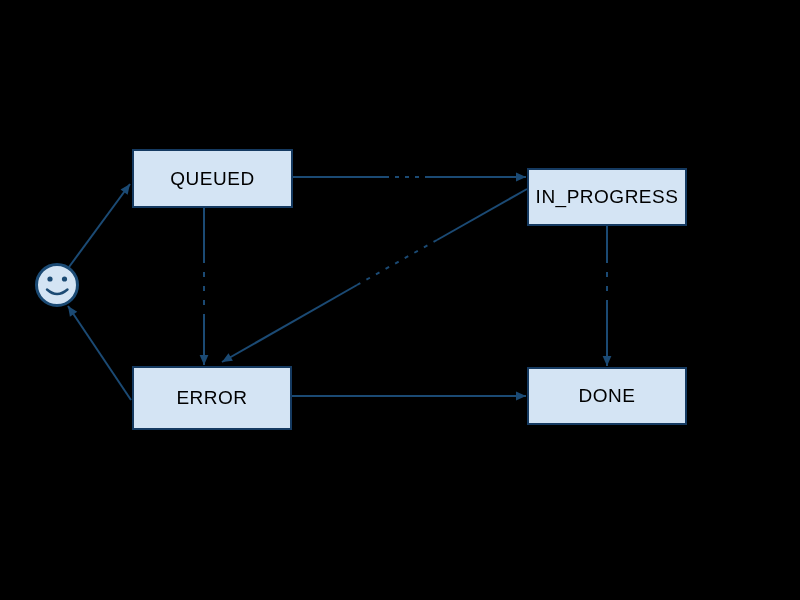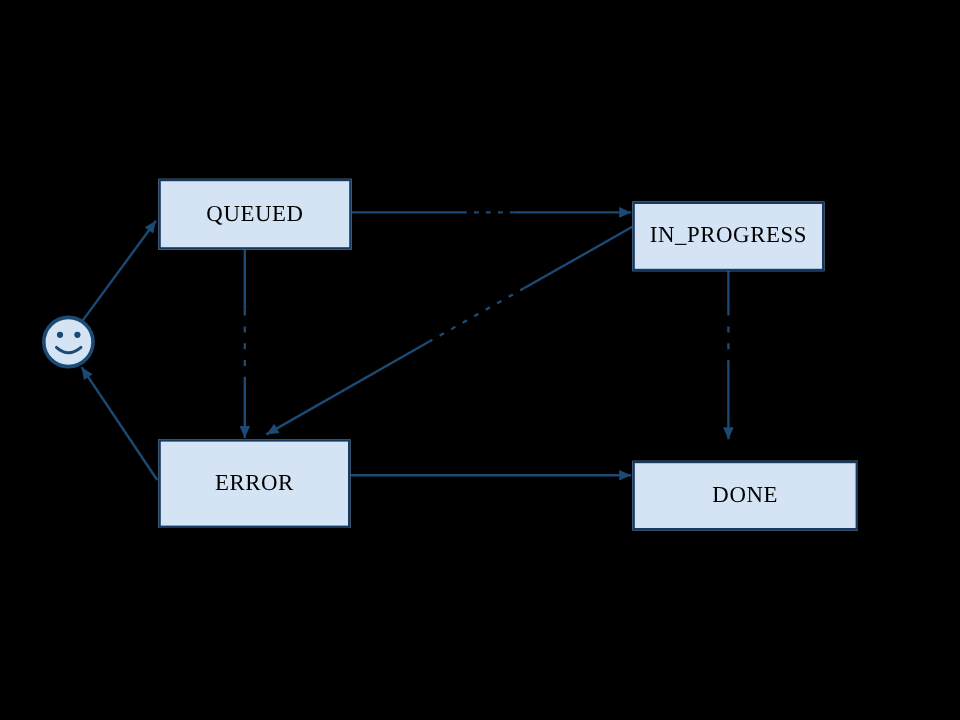--- a/index.html
+++ b/index.html
@@ -8,21 +8,21 @@
     --node-border:#153a61;
     --edge-color:#1b4a74;
     --node-text-color:#000000;
   }
   html,body{margin:0;padding:0;background:var(--background);}
   .canvas{
     position:relative;
     width:800px;height:600px;
     background:var(--background);
     overflow:hidden;
-    font-family:Liberation Serif, serif;
+    font-family:Liberation Sans, sans-serif;
   }
   .canvas svg{position:absolute;left:0;top:0;}
   .edge{stroke:var(--edge-color);stroke-width:2;fill:none;}
   .edge.dashgap{stroke-dasharray:5 9;}
   .edge.dashgap-h{stroke-dasharray:4 6;}
   .edge.dashgap-d{stroke-dasharray:4 7;}
   #arrowhead path{fill:var(--edge-color);}
   .smiley-body{fill:var(--node-fill);stroke:var(--edge-color);stroke-width:3;}
   .smiley-eye{fill:var(--edge-color);}
   .smiley-mouth{fill:none;stroke:var(--edge-color);stroke-width:2.4;stroke-linecap:round;}
@@ -34,22 +34,22 @@
     display:flex;align-items:center;justify-content:center;
   }
   .node-label{
     color:var(--node-text-color);
     font-size:19px;
     letter-spacing:0.5px;
     white-space:nowrap;
   }
   .node-queued{left:132px;top:149px;width:161px;height:59px;}
   .node-inprogress{left:527px;top:150px;width:160px;height:58px;margin-top:18px;}
-  .node-error{left:132px;top:366px;width:160px;height:74px;}
-  .node-done{left:527px;top:384px;width:188px;height:58px;}
+  .node-error{left:132px;top:366px;width:160px;height:64px;}
+  .node-done{left:527px;top:367px;width:160px;height:58px;}
 </style>
 </head>
 <body>
 
 <div class="canvas">
 
   <svg width="800" height="600" viewBox="0 0 800 600">
     <defs>
       <marker id="arrowhead" viewBox="0 0 10 10" refX="10" refY="5" markerWidth="13" markerHeight="10" orient="auto" markerUnits="userSpaceOnUse">
         <path d="M0,0.6 L10,5 L0,9.4 z"></path>

